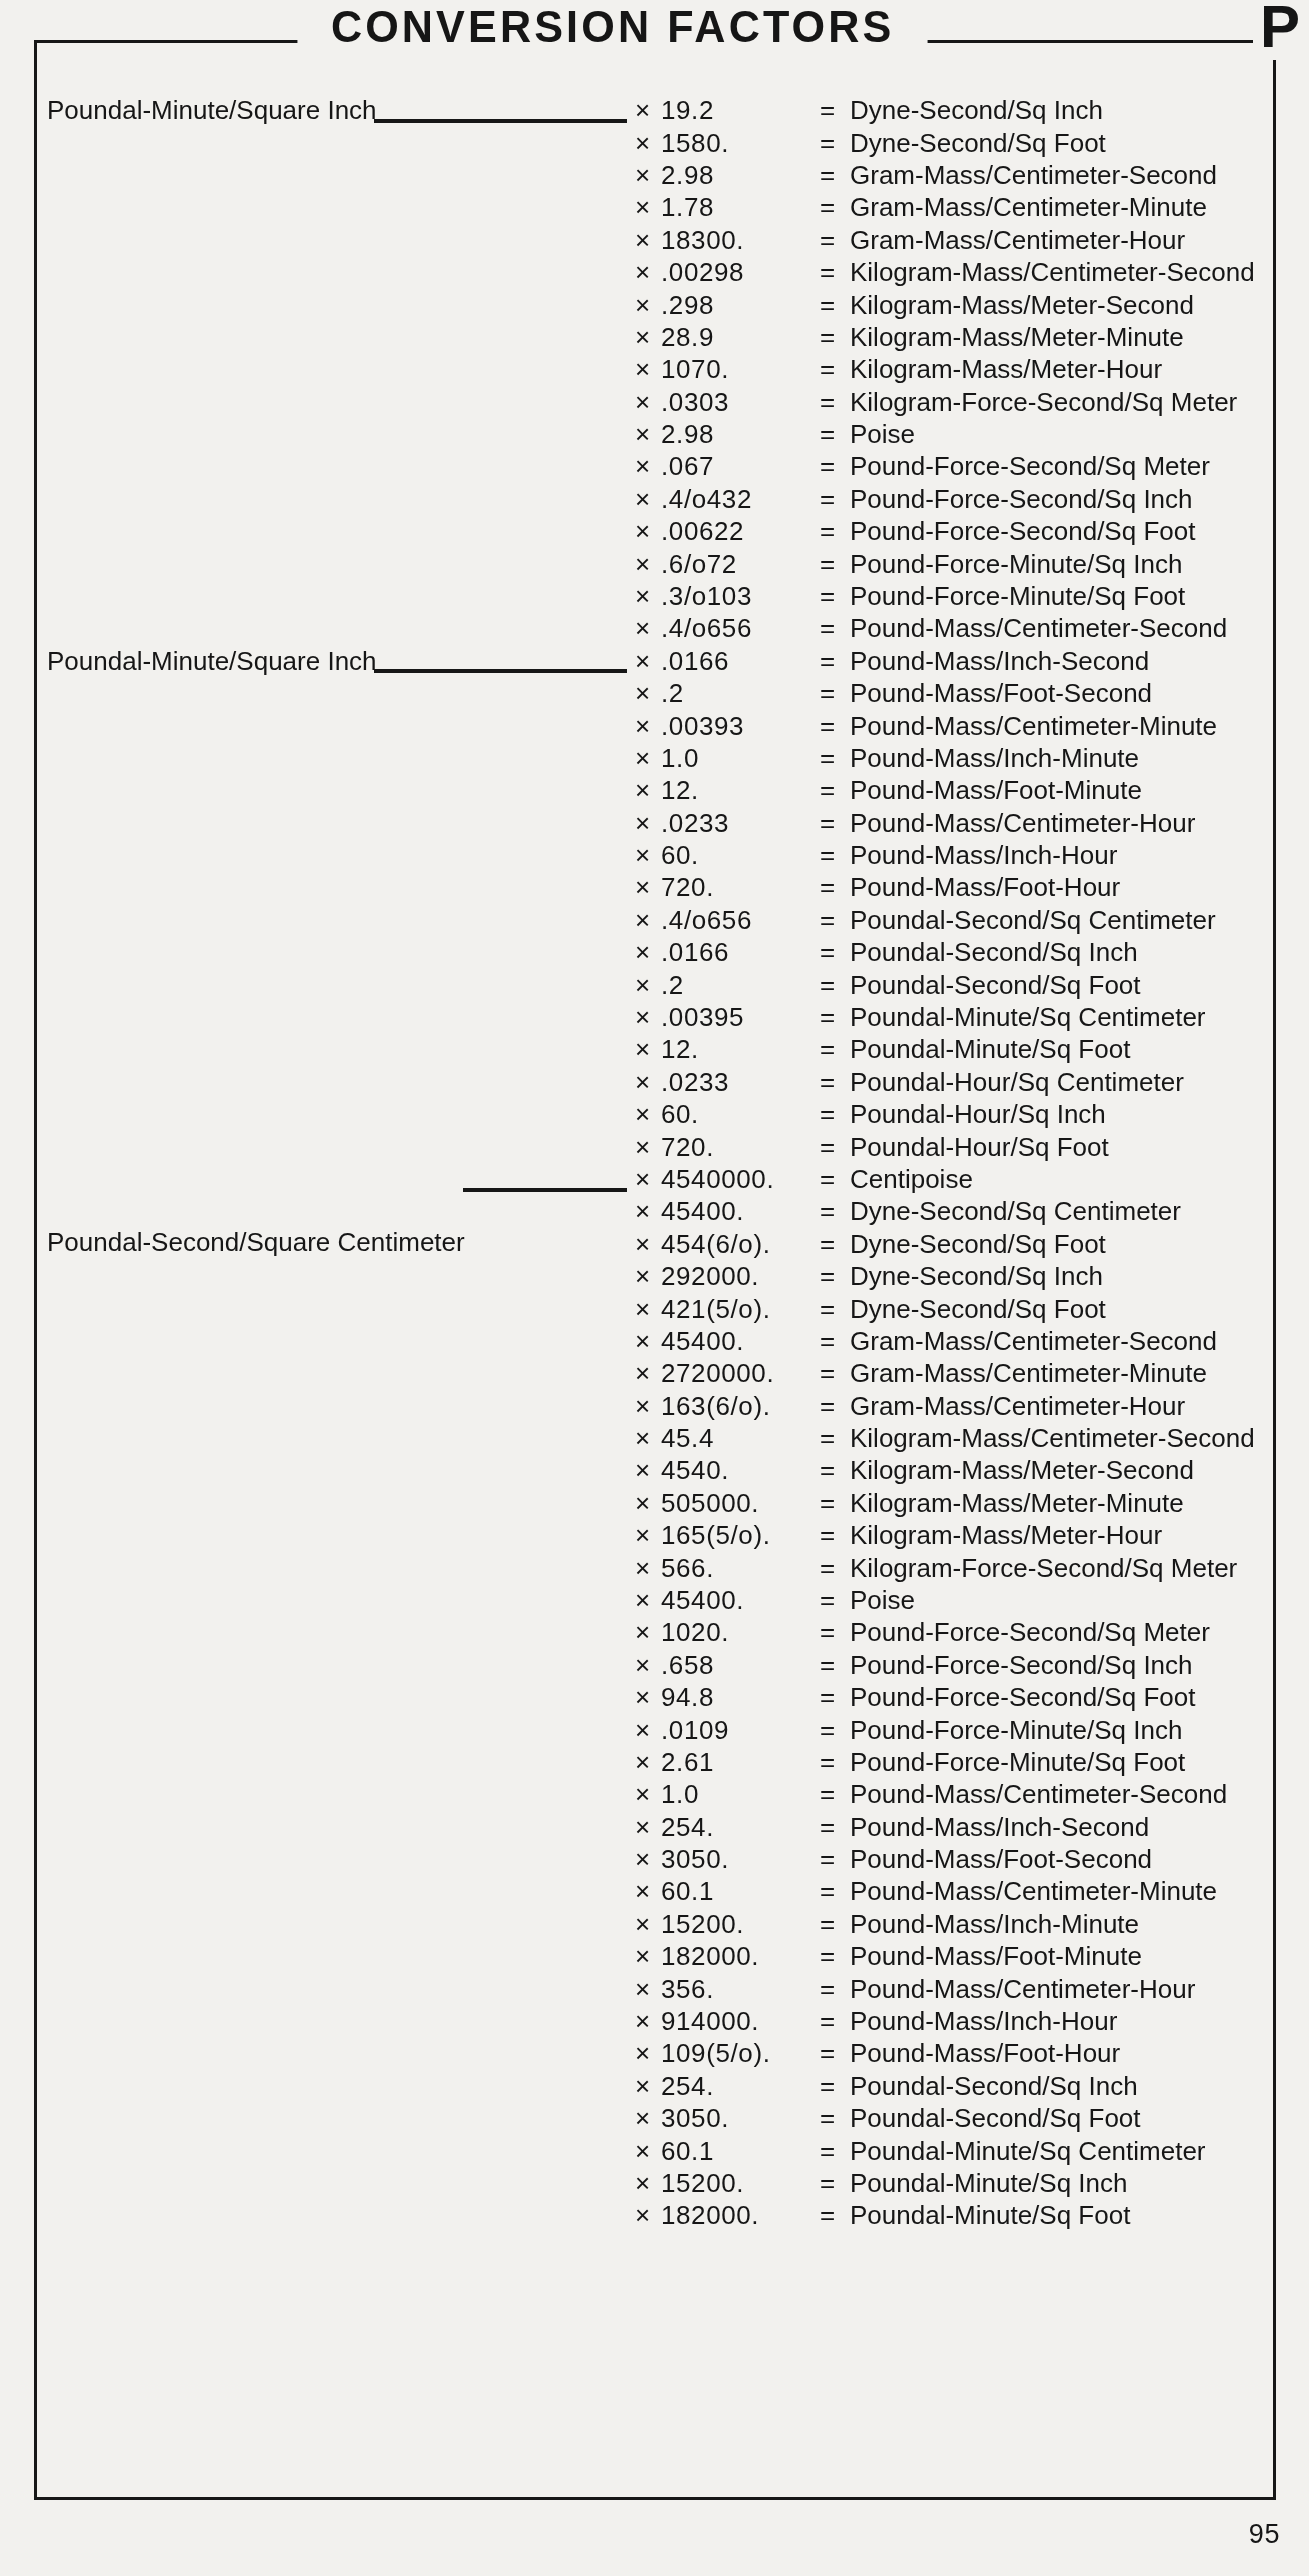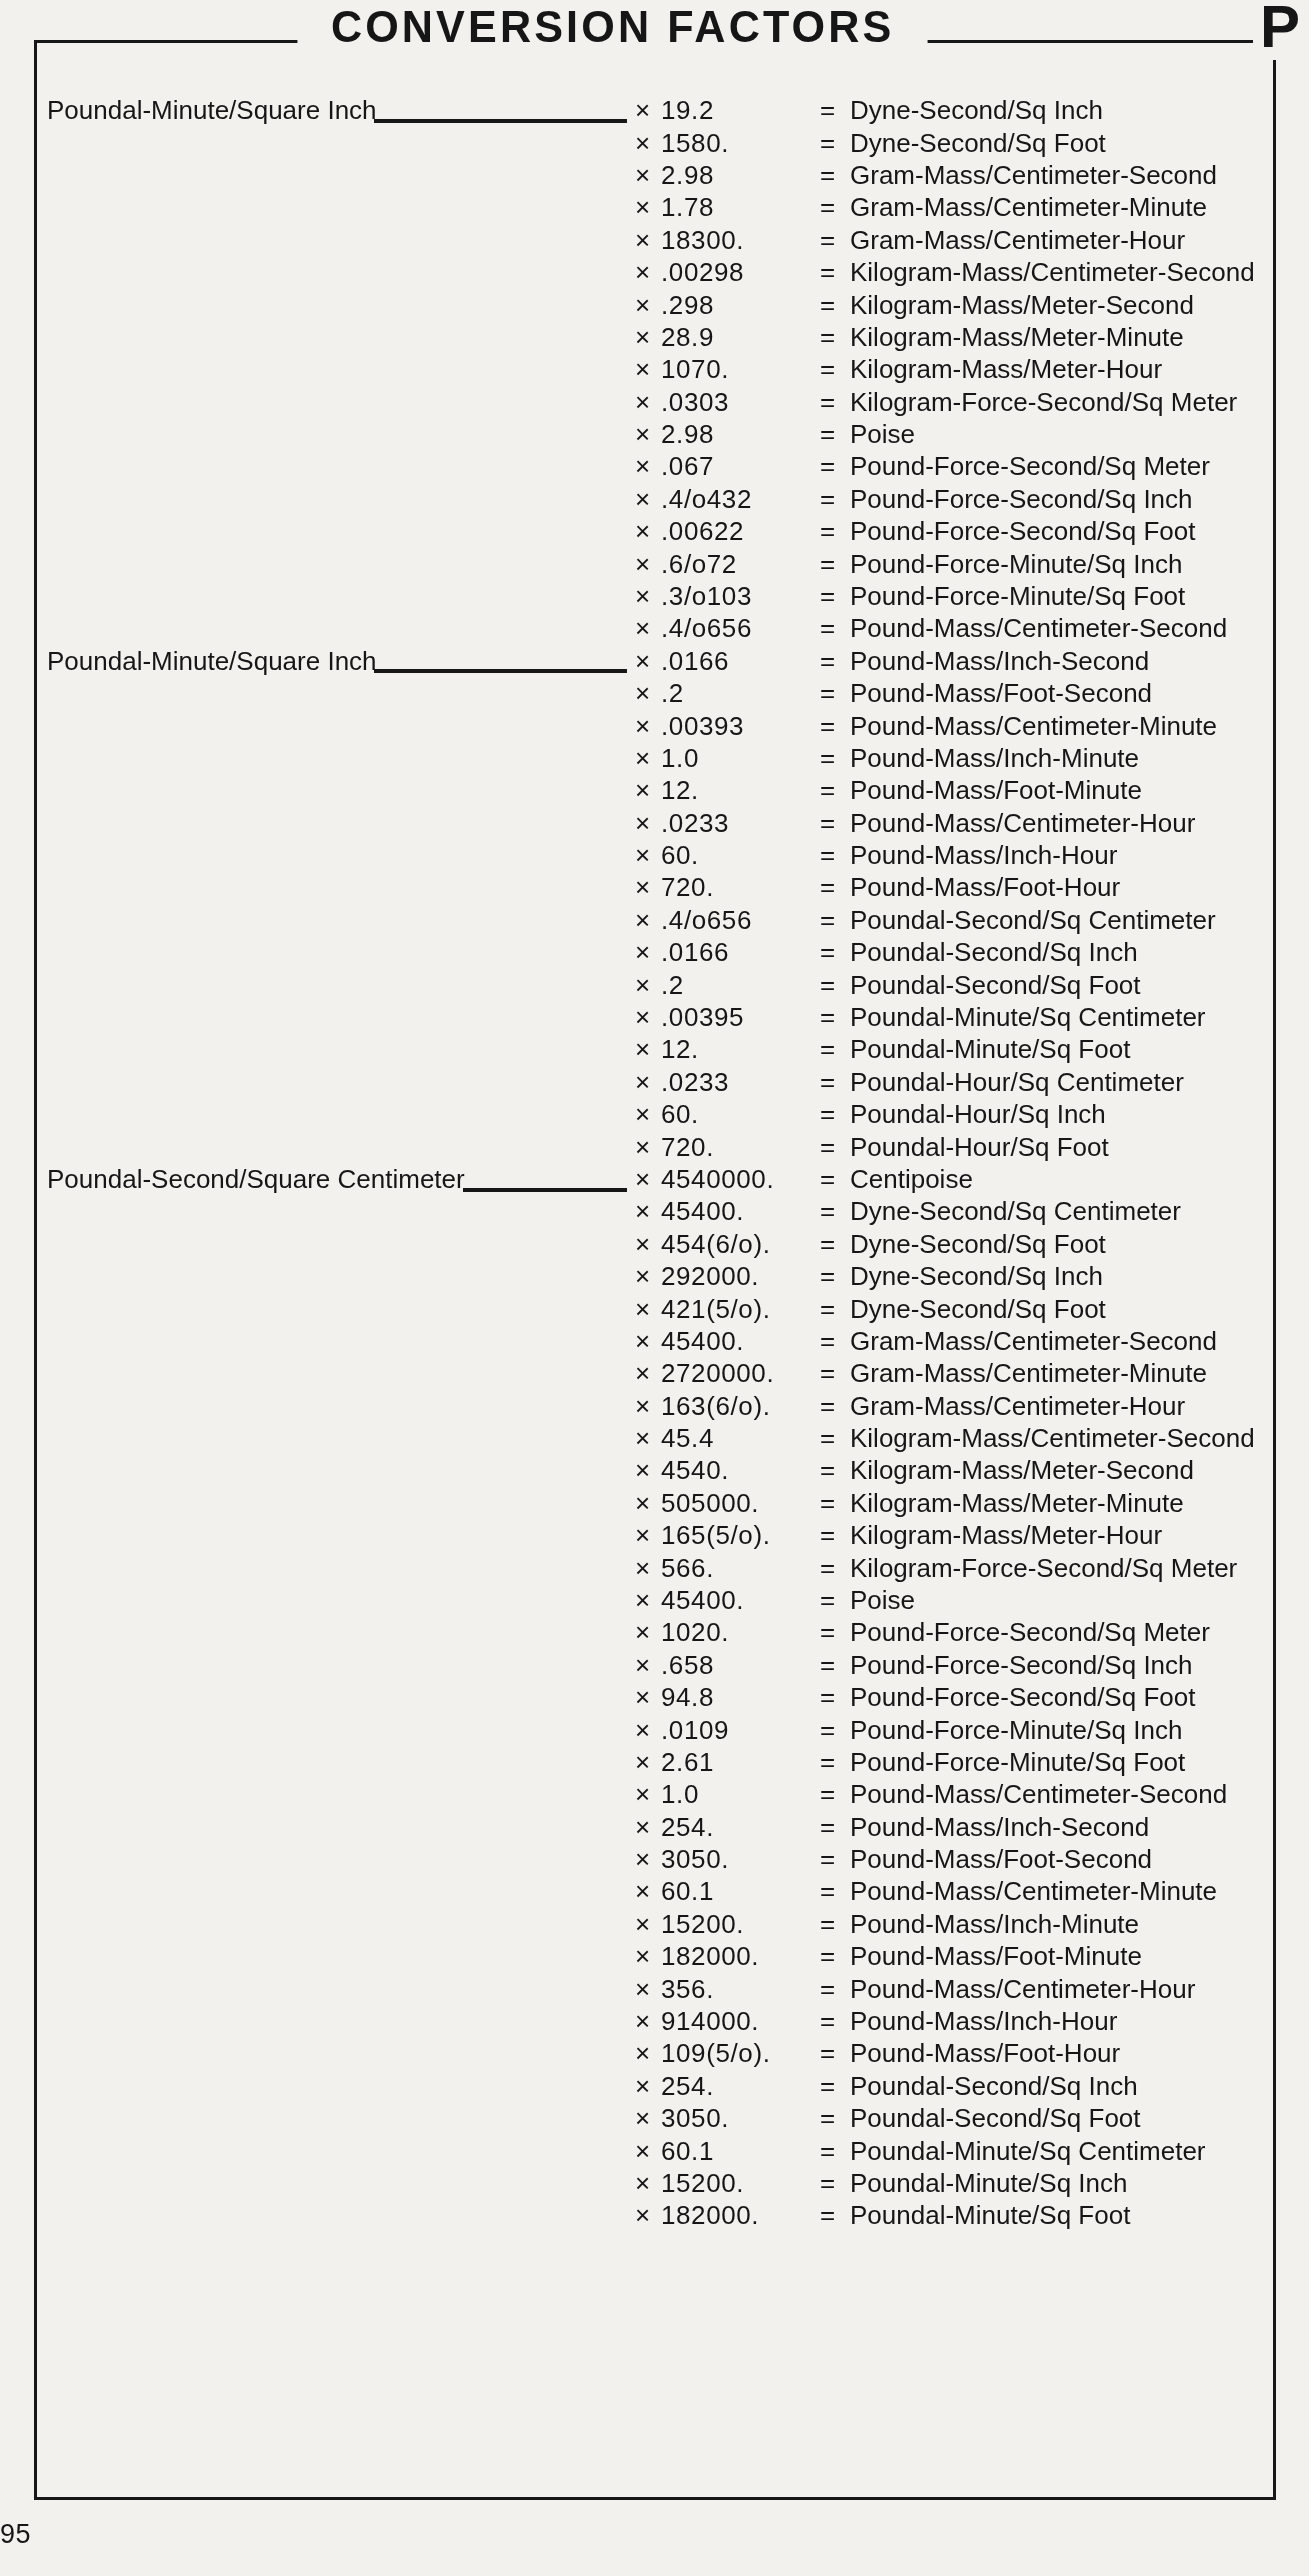--- a/index.html
+++ b/index.html
@@ -76,21 +76,21 @@
   .label-rule {
     position: absolute;
     height: 3.9px;
     background: #171717;
   }
   .page-number {
     position: absolute;
     left: 0;
     top: 2519px;
     width: 1280px;
-    text-align: left;
+    text-align: right;
     font-size: 27px;
     letter-spacing: 0.6px;
   }
 </style>
 </head>
 <body>
 
 <div class="frame"></div>
 
 <div class="page-title">CONVERSION FACTORS</div>
@@ -491,18 +491,18 @@
     <div class="row" style="top: 2199px;">
       <span class="times">×</span>
       <span class="factor">182000.</span>
       <span class="equals">=</span>
       <span class="unit">Poundal-Minute/Sq Foot</span>
     </div>
     <div class="group-label" style="top: 94px;">Poundal-Minute/Square Inch</div>
     <div class="label-rule" style="top: 119px; left: 374px; width: 253px;"></div>
     <div class="group-label" style="top: 645px;">Poundal-Minute/Square Inch</div>
     <div class="label-rule" style="top: 669px; left: 374px; width: 253px;"></div>
-    <div class="group-label" style="top: 1163px; text-align: center;">Poundal-Second/Square Centimeter</div>
+    <div class="group-label" style="top: 1226px; text-align: center;">Poundal-Second/Square Centimeter</div>
     <div class="label-rule" style="top: 1188px; left: 463px; width: 164px;"></div>
   </div>
 
 <div class="page-number">95</div>
 
 
 </body></html>

